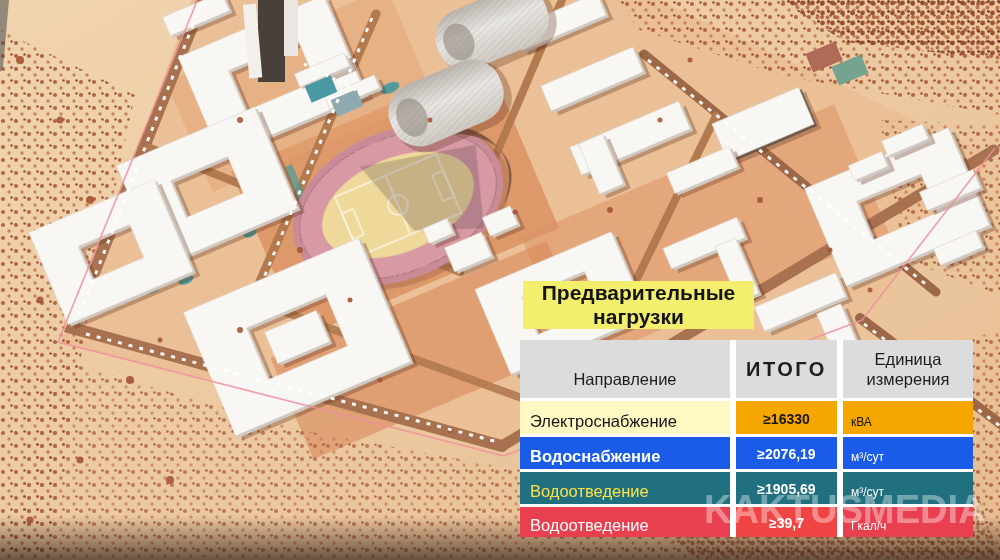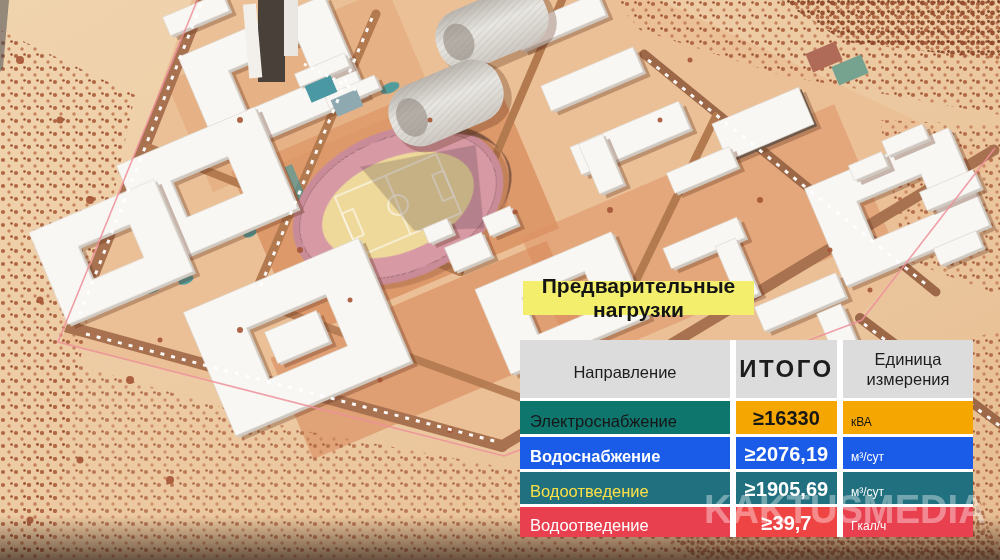--- a/index.html
+++ b/index.html
@@ -5,40 +5,40 @@
   html,body{margin:0;padding:0;background:#222;}
   .stage{
     position:relative;width:1000px;height:560px;overflow:hidden;
     font-family:"Liberation Sans","DejaVu Sans",sans-serif;
     background:#ecc9a1;
   }
   .stage svg{position:absolute;left:0;top:0;}
 
   
   .title{
-    position:absolute;left:523px;top:281px;width:231px;height:34px;
+    position:absolute;left:523px;top:281px;width:231px;height:48px;
     display:flex;align-items:center;justify-content:center;text-align:center;
     font-weight:bold;font-size:21px;line-height:24px;color:#141414;
   }
 
   
   #load-table{
     position:absolute;left:520px;top:340px;width:453px;
     display:grid;
     grid-template-columns:210px 101px 130px;
     grid-template-rows:58px 33px 32px 32px 30px;
     gap:3px 6px;
   }
   .cell{display:flex;box-sizing:border-box;color:#1d1d1d;}
   .head{font-size:16.5px;}
-  .head.c-name{align-items:flex-end;justify-content:center;padding-bottom:16px;}
-  .head.c-total{align-items:center;justify-content:center;font-weight:bold;font-size:24px;letter-spacing:2.5px;}
+  .head.c-name{align-items:flex-end;justify-content:center;padding-bottom:9px;}
+  .head.c-total{align-items:center;justify-content:center;font-weight:bold;font-size:20px;letter-spacing:2.5px;}
   .head.c-unit{align-items:center;justify-content:center;text-align:center;line-height:1.22;}
   .row-name{align-items:center;padding:7px 2px 0 10px;font-size:16.5px;}
-  .row-total{align-items:center;justify-content:center;font-weight:bold;font-size:20px;padding-top:2px;}
+  .row-total{align-items:center;justify-content:center;font-weight:bold;font-size:14px;padding-top:2px;}
   .row-unit{align-items:center;padding:8px 0 0 8px;font-size:12px;}
 
   .watermark{
     position:absolute;left:704px;top:488px;
     font-weight:bold;font-size:41px;line-height:42px;letter-spacing:0px;
     color:rgba(255,255,255,0.38);
     transform:scaleX(.93);transform-origin:left center;
     white-space:nowrap;
   }
 </style>
@@ -340,21 +340,21 @@
     <rect x="0" y="516" width="1000" height="44" fill="url(#fadeB)"></rect>
     <path d="M0 0 L9 0 L3 68 L0 72 Z" fill="#4a4a50" opacity=".55"></path>
   </svg>
 
   <div class="title" style="background: rgb(243, 239, 109);">Предварительные нагрузки</div>
 
   <div id="load-table" style="background: rgb(255, 255, 255);">
     <div class="cell head c-name" style="background: rgb(220, 220, 220);">Направление</div>
     <div class="cell head c-total" style="background: rgb(220, 220, 220);">ИТОГО</div>
     <div class="cell head c-unit" style="background: rgb(220, 220, 220);">Единица измерения</div>
-  <div class="cell row-name" style="background: #0f766e; color: rgb(22, 22, 22);">Электроснабжение</div>
+  <div class="cell row-name" style="background: #fef9c3; color: rgb(22, 22, 22);">Электроснабжение</div>
       <div class="cell row-total" style="background: rgb(245, 166, 0); color: rgb(22, 22, 22);">≥16330</div>
       <div class="cell row-unit" style="background: rgb(245, 166, 0); color: rgb(22, 22, 22);">кВА</div>
       <div class="cell row-name" style="background: rgb(26, 91, 232); color: #ffffff; font-weight: bold;">Водоснабжение</div>
       <div class="cell row-total" style="background: rgb(26, 91, 232); color: rgb(255, 255, 255);">≥2076,19</div>
       <div class="cell row-unit" style="background: rgb(26, 91, 232); color: rgb(255, 255, 255);">м³/сут</div>
       <div class="cell row-name" style="background: rgb(32, 112, 127); color: #fde047;">Водоотведение</div>
       <div class="cell row-total" style="background: rgb(32, 112, 127); color: rgb(255, 255, 255);">≥1905,69</div>
       <div class="cell row-unit" style="background: rgb(32, 112, 127); color: rgb(255, 255, 255);">м³/сут</div>
       <div class="cell row-name" style="background: rgb(233, 64, 79); color: rgb(255, 255, 255);">Водоотведение</div>
       <div class="cell row-total" style="background: #ef4444; color: rgb(255, 255, 255);">≥39,7</div>

